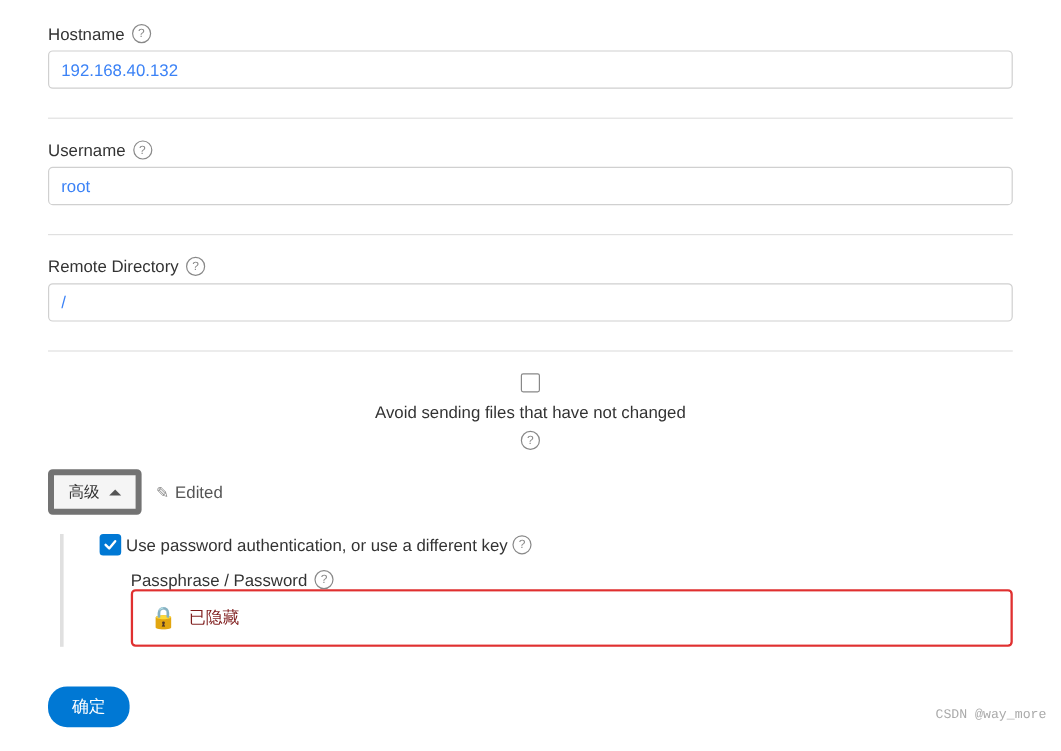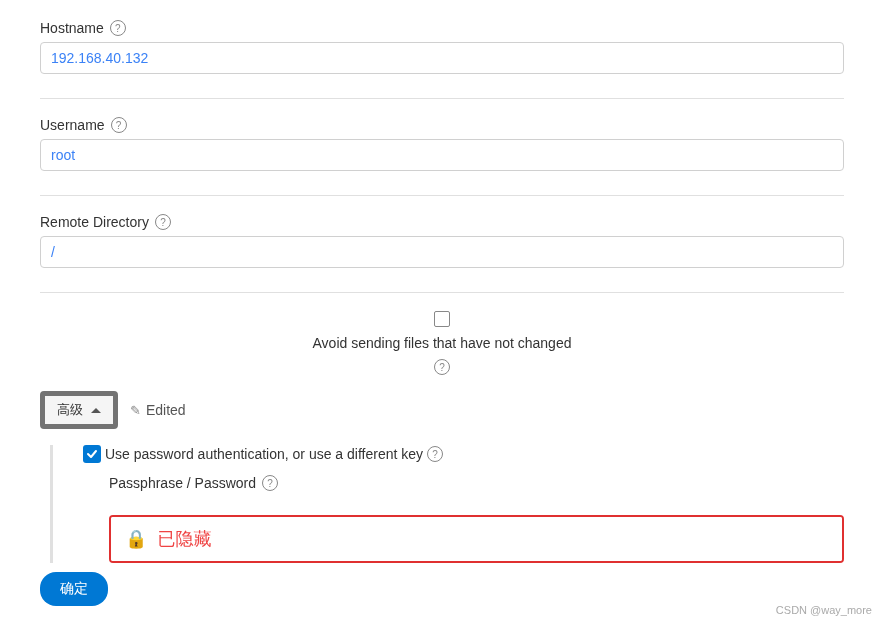--- a/index.html
+++ b/index.html
@@ -145,21 +145,21 @@
       width: 12px;
       height: 12px;
     }
     .sub-label {
       font-size: 14px;
       color: #333;
     }
     .passphrase-label {
       font-size: 14px;
       color: #333;
-      margin-bottom: 24px;
+      margin-bottom: 0;
       display: flex;
       align-items: center;
       gap: 6px;
       padding-left: 26px;
     }
     .password-field-wrapper {
       margin-left: 26px;
       border: 2px solid #e03030;
       border-radius: 4px;
       padding: 0;
@@ -172,41 +172,42 @@
       padding: 10px 14px;
       background: #fff;
       min-height: 44px;
     }
     .lock-icon {
       color: #555;
       font-size: 18px;
       flex-shrink: 0;
     }
     .hidden-text {
-      font-size: 18px;
-      color: #ef4444;
+      font-size: 14px;
+      color: #7f1d1d;
     }
     .footer-btn {
       position: absolute;
       bottom: 20px;
       left: 40px;
       padding: 8px 20px;
       background: #0078d4;
       color: #fff;
       border: none;
       border-radius: 16px;
       font-size: 14px;
       cursor: pointer;
     }
     .watermark {
       position: absolute;
-      bottom: 10px;
+      bottom: 24px;
       right: 12px;
       font-size: 11px;
       color: #aaa;
+      font-family: Liberation Mono, monospace;
     }
   </style>
 </head>
 <body>
 
 <div class="form-container">
 
   <div class="form-group">
     <div class="form-label">
       <span>Hostname</span>

